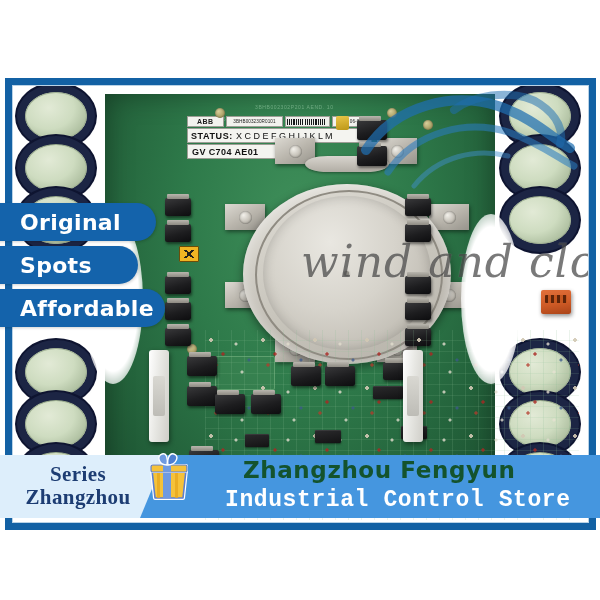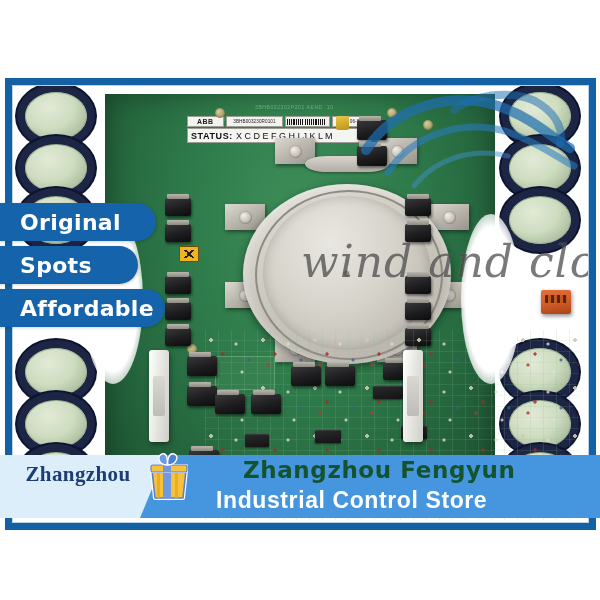--- a/index.html
+++ b/index.html
@@ -260,22 +260,22 @@
     font-family:"Liberation Serif", serif;font-weight:bold;
     color:#1d3d73;font-size:21px;line-height:23px;letter-spacing:.4px;
   }
   .gift{position:absolute;left:146px;top:452px;width:46px;height:48px;}
   .promo-l1{
     position:absolute;left:243px;top:2px;
     font-family:"DejaVu Sans", sans-serif;font-weight:bold;
     font-size:23px;color:#14532d;letter-spacing:.6px;white-space:nowrap;
   }
   .promo-l2{
-    position:absolute;left:216px;top:32px;
-    font-family:Liberation Sans, sans-serif;font-weight:bold;
+    position:absolute;left:225px;top:32px;
+    font-family:Liberation Mono, monospace;font-weight:bold;
     font-size:23px;color:#ffffff;letter-spacing:.6px;white-space:nowrap;
   }
 </style>
 </head>
 <body>
 
 <div id="stage">
 
   <div class="frame"></div>
   <div class="frame-inner-line"></div>
@@ -319,20 +319,21 @@
             <div class="lbl-cell lbl-bar">
                 <div class="bars"></div>
               </div>
             <div class="lbl-cell lbl-code">6SXE 06-0162</div>
           </div>
           <div class="lbl-status">
             <span>STATUS:</span>
             <span style="width:3px;display:inline-block"></span>
             <span class="mark">X C D E F G H I J K L M</span>
           </div>
+          <div class="lbl-gv">GV C704 AE01</div>
         </div>
 
         <div class="esd"></div>
 
         <div class="yellow-cap"></div>
         <div class="gold-pad" style="left:110px;top:14px;"></div>
         <div class="gold-pad" style="left:282px;top:14px;"></div>
         <div class="gold-pad" style="left:318px;top:26px;"></div>
         <div class="gold-pad" style="left:82px;top:250px;"></div>
 
@@ -428,20 +429,21 @@
   </div>
 
   <div class="pill p1">Original</div>
   <div class="pill p2">Spots</div>
   <div class="pill p3">Affordable</div>
 
   <div class="promo">
     <div class="promo-left"></div>
     <div class="promo-right"></div>
     <div class="series">
+      <div>Series</div>
       <div>Zhangzhou</div>
     </div>
     <div class="promo-l1">Zhangzhou Fengyun</div>
     <div class="promo-l2">Industrial Control Store</div>
   </div>
 
   <svg class="gift" viewBox="0 0 46 48">
     <g>
       <path d="M6,18 L40,18 L37,46 L9,46 Z" fill="#ffffff" stroke="#ffffff" stroke-width="4" stroke-linejoin="round"></path>
       <path d="M6,18 L40,18 L37,46 L9,46 Z" fill="#f5c23a" stroke="#5b7fd0" stroke-width="1.6" stroke-linejoin="round"></path>

